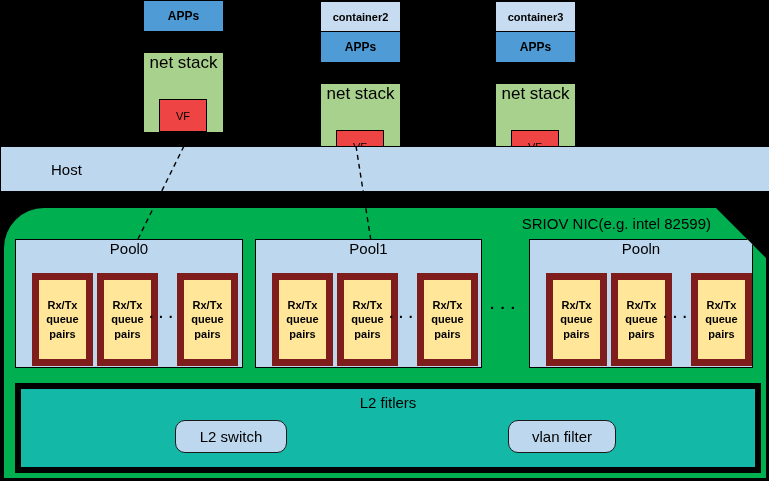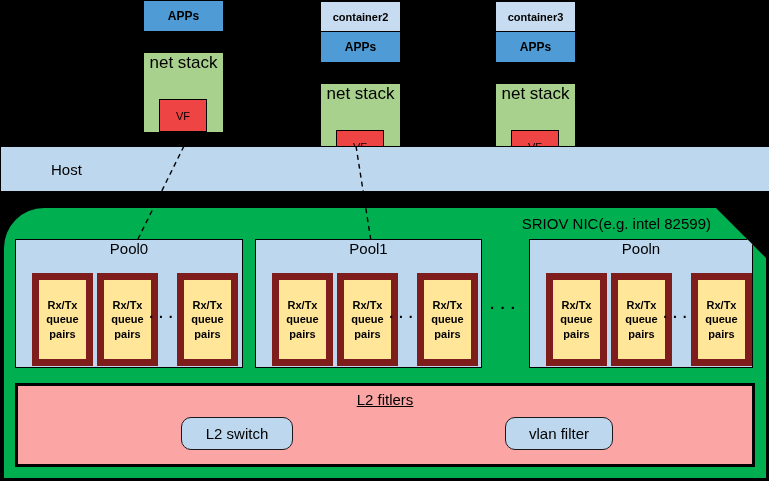--- a/index.html
+++ b/index.html
@@ -34,26 +34,26 @@
   .pool-title{text-align:center;font-size:15px;}
   .queue{position:absolute;top:33px;width:47px;height:79px;background:#FFE699;border:7px solid #7f1d1d;
     font-size:11px;font-weight:700;line-height:1.3;text-align:center;
     display:flex;align-items:center;justify-content:center;}
   .q1{left:16px;} .q2{left:81px;} .q3{left:161px;}
   .pool-dots{position:absolute;left:127px;top:33px;width:37px;height:79px;
     display:flex;align-items:center;justify-content:center;font-size:14px;font-weight:700;letter-spacing:1px;}
   #pools-ellipsis{position:absolute;left:470px;top:82px;width:58px;height:26px;
     display:flex;align-items:center;justify-content:center;font-size:15px;font-weight:700;letter-spacing:1px;}
   
-  #filters{position:absolute;left:11px;top:175px;width:734px;height:78px;background:#fca5a5;
-    border:3px solid #000000;text-decoration:underline;}
+  #filters{position:absolute;left:11px;top:175px;width:734px;height:78px;background:#14b8a6;
+    border:6px solid #000000;}
   #filters-title{text-align:center;margin-top:5px;font-size:15px;}
   .filter-btn{position:absolute;top:31px;height:31px;background:#BDD7EE;border:1.5px solid #1a1a1a;
     border-radius:10px;display:flex;align-items:center;justify-content:center;font-size:15px;}
-  #l2switch{left:163px;width:110px;} #vlanfilter{left:487px;width:106px;}
+  #l2switch{left:154px;width:110px;} #vlanfilter{left:487px;width:106px;}
   
   #lines{position:absolute;left:0;top:0;width:769px;height:481px;pointer-events:none;}
 </style>
 </head>
 <body>
 
 <div id="screen">
 
   <div class="stack" id="stack1">
     <div class="c-apps">APPs</div>

